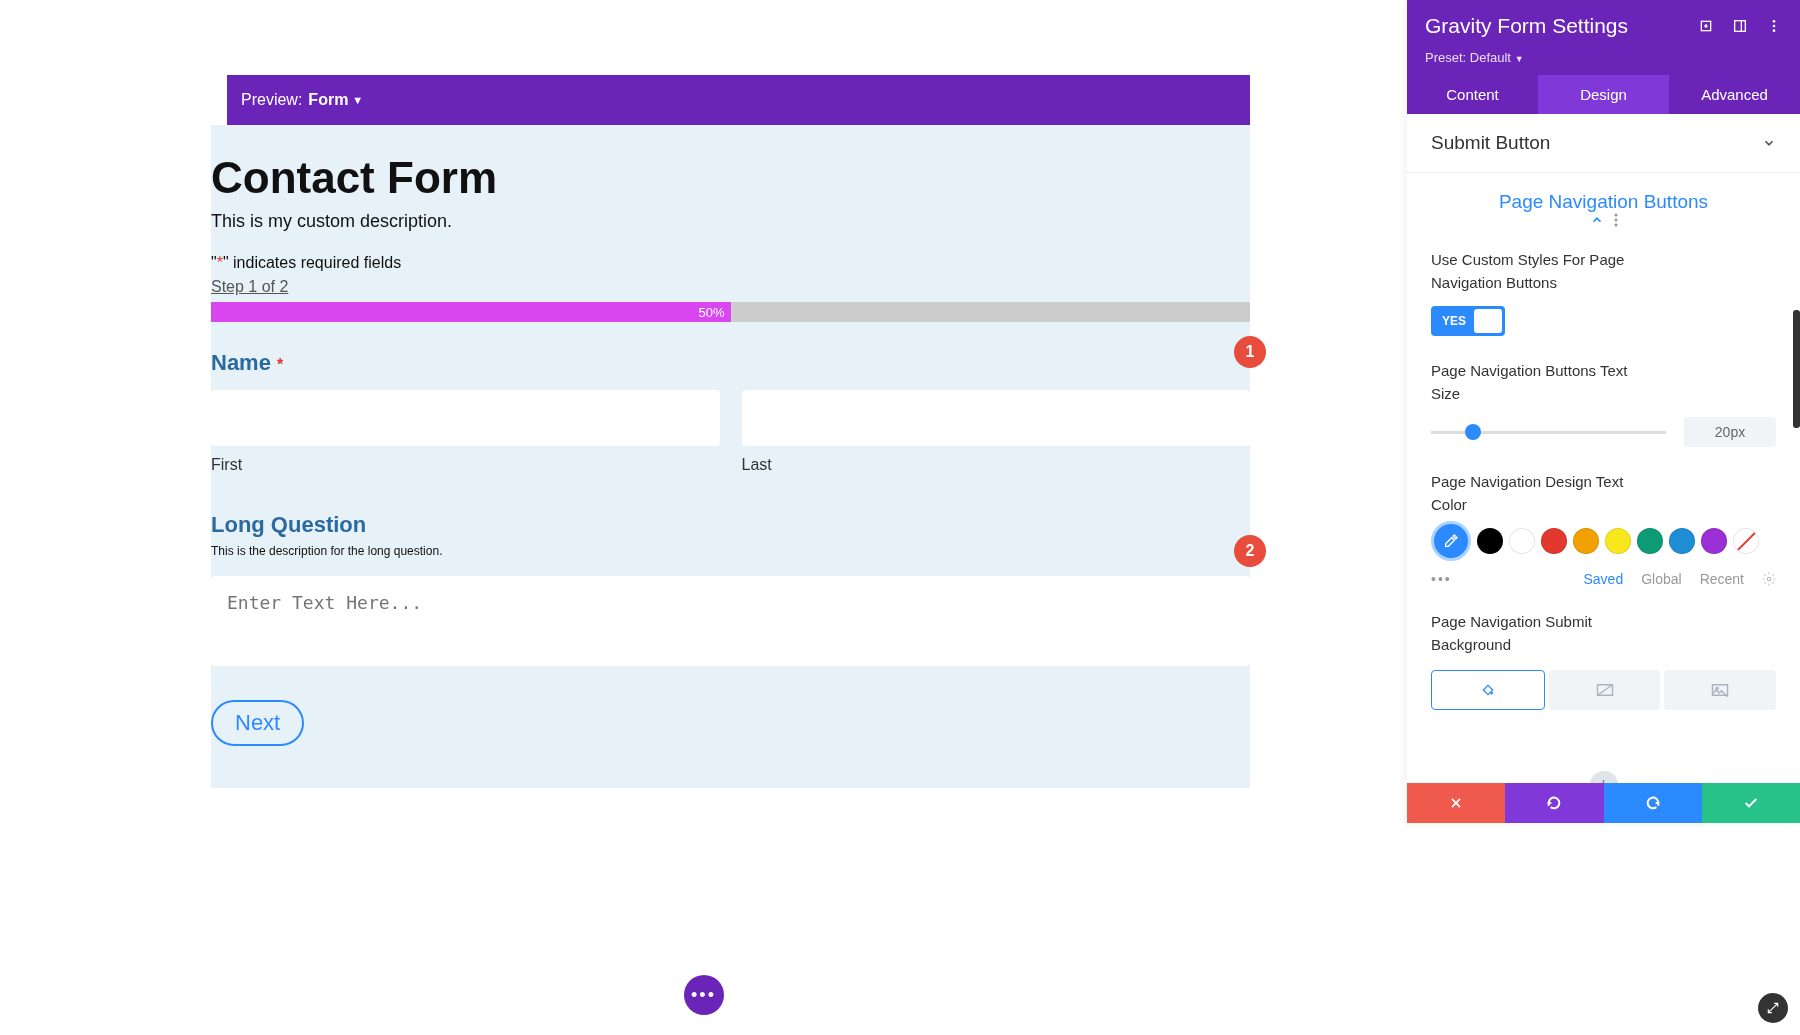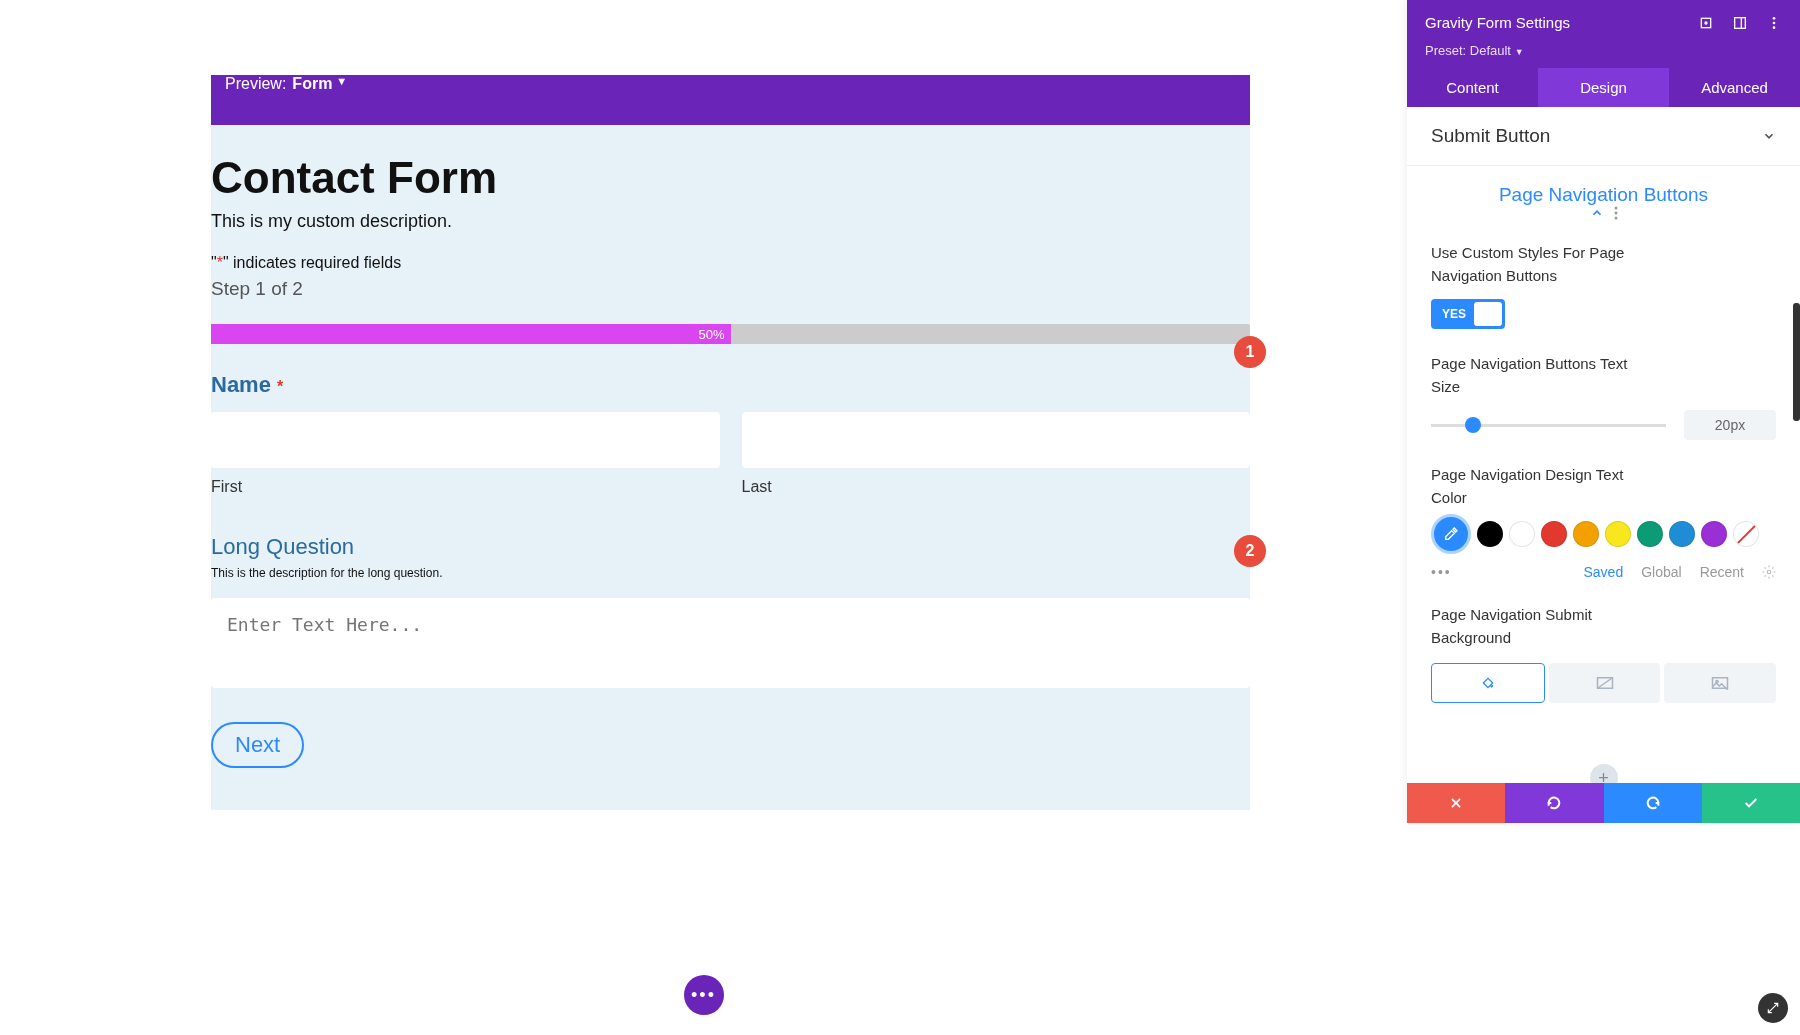--- a/index.html
+++ b/index.html
@@ -23,23 +23,24 @@
   padding-top: 75px;
   padding-left: 211px;
   padding-right: 157px;
 }
 
 
 .preview-bar {
   background: #6b24b8;
   height: 50px;
   display: flex;
-  align-items: flex-start;
+  align-items: center;
   padding: 0 14px;
   color: #fff;
+  margin-left: 16px;
 }
 .preview-bar .label { font-size: 16px; margin-right: 6px; }
 .preview-bar .value { font-size: 16px; font-weight: 600; margin-right: 4px; }
 .preview-bar .caret { font-size: 11px; }
 
 
 .form-body {
   background: #e7f1f8;
   padding: 28px 0 42px;
   position: relative;
@@ -57,23 +58,24 @@
   color: #111;
   margin-bottom: 22px;
 }
 .required-note {
   font-size: 16px;
   color: #111;
   margin-bottom: 6px;
 }
 .required-note .star { color: #e2382e; }
 .step-label {
-  font-size: 19px;
+  font-size: 16px;
   color: #555;
-  margin-bottom: 24px;
+  margin-bottom: 6px;
+  text-decoration: underline;
 }
 
 .progress-bar {
   height: 20px;
   background: #ccc;
   position: relative;
   margin-bottom: 28px;
   border-radius: 2px;
 }
 .progress-fill {
@@ -116,21 +118,21 @@
   font-size: 16px;
 }
 .name-sublabel {
   font-size: 16px;
   color: #333;
   margin-top: 10px;
 }
 
 .long-q-label {
   font-size: 22px;
-  font-weight: 400;
+  font-weight: 700;
   color: #2a6aa0;
   margin-bottom: 6px;
 }
 .long-q-desc {
   font-size: 12px;
   color: #111;
   margin-bottom: 18px;
 }
 .long-q-textarea {
   width: 100%;
@@ -208,21 +210,21 @@
 .settings-header {
   background: #6b24b8;
   color: #fff;
   padding: 14px 18px 10px;
 }
 .settings-title-row {
   display: flex;
   align-items: center;
   justify-content: space-between;
 }
-.settings-title { font-size: 15px; font-weight: 500; }
+.settings-title { font-size: 21px; font-weight: 500; }
 .settings-header-icons { display: flex; gap: 18px; }
 .settings-header-icons svg { width: 16px; height: 16px; }
 .settings-preset { font-size: 13px; opacity: 0.85; margin-top: 12px; }
 
 .settings-tabs {
   display: flex;
   background: #6b24b8;
 }
 .settings-tab {
   flex: 1;

